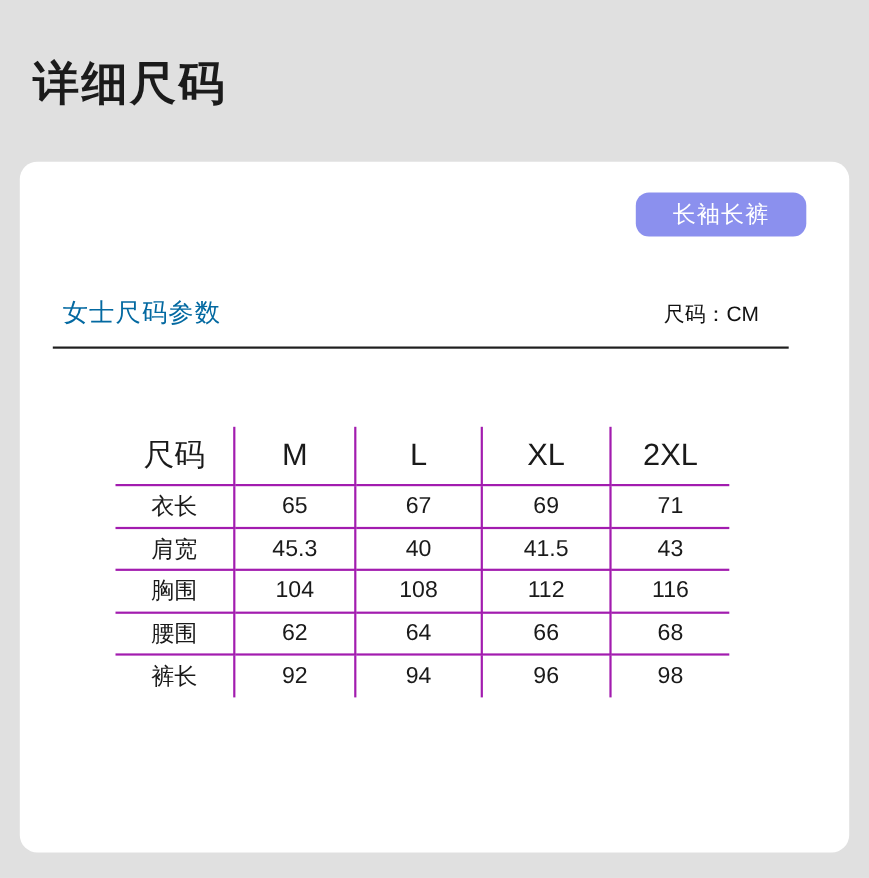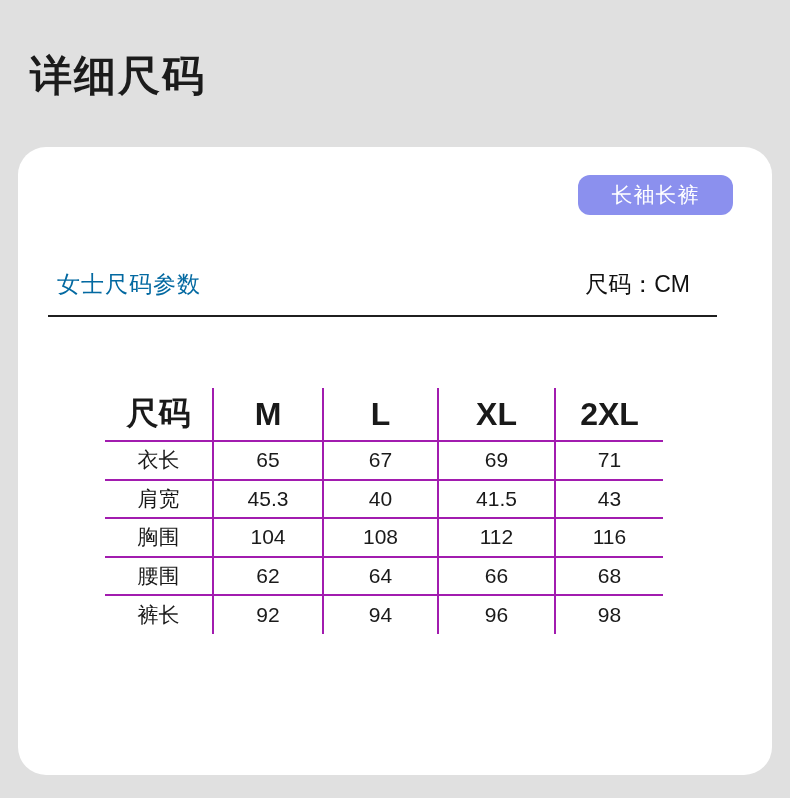--- a/index.html
+++ b/index.html
@@ -21,21 +21,21 @@
     font-weight: 700;
     letter-spacing: 2px;
     color: #1b1b1b;
   }
 
   .card {
     position: absolute;
     left: 18px; top: 147px;
     width: 754px; height: 628px;
     background: #ffffff;
-    border-radius: 28px;
+    border-radius: 16px;
   }
 
   .badge {
     position: absolute;
     top: 28px; right: 39px;
     width: 155px; height: 40px;
     background: #8b90ee;
     color: #ffffff;
     border-radius: 12px;
     font-size: 21px;
@@ -52,21 +52,21 @@
     justify-content: space-between;
     align-items: baseline;
   }
   .section-title {
     font-size: 23px;
     font-weight: 500;
     letter-spacing: 1px;
     color: #0369a1;
   }
   .unit-label {
-    font-size: 23px;
+    font-size: 19px;
     font-weight: 500;
     color: #111111;
   }
 
   .divider {
     position: absolute;
     top: 168px; left: 30px;
     width: 669px; height: 2px;
     background: #1f1f1f;
   }
@@ -82,22 +82,22 @@
     border: 2px solid #a21caf;
     text-align: center;
     vertical-align: middle;
     padding: 0;
     font-weight: 400;
     font-size: 21px;
     color: #1a1a1a;
   }
   .size-table thead th {
     height: 53px;
-    font-size: 32px;
-    font-weight: 700;
+    font-size: 28px;
+    font-weight: 400;
   }
   .size-table tbody tr { height: 38.5px; }
   
   .size-table tr > *:first-child { border-left: none; }
   .size-table tr > *:last-child  { border-right: none; }
   .size-table thead tr > *       { border-top: none; }
   .size-table tbody tr:last-child > * { border-bottom: none; }
 </style>
 </head>
 <body>

